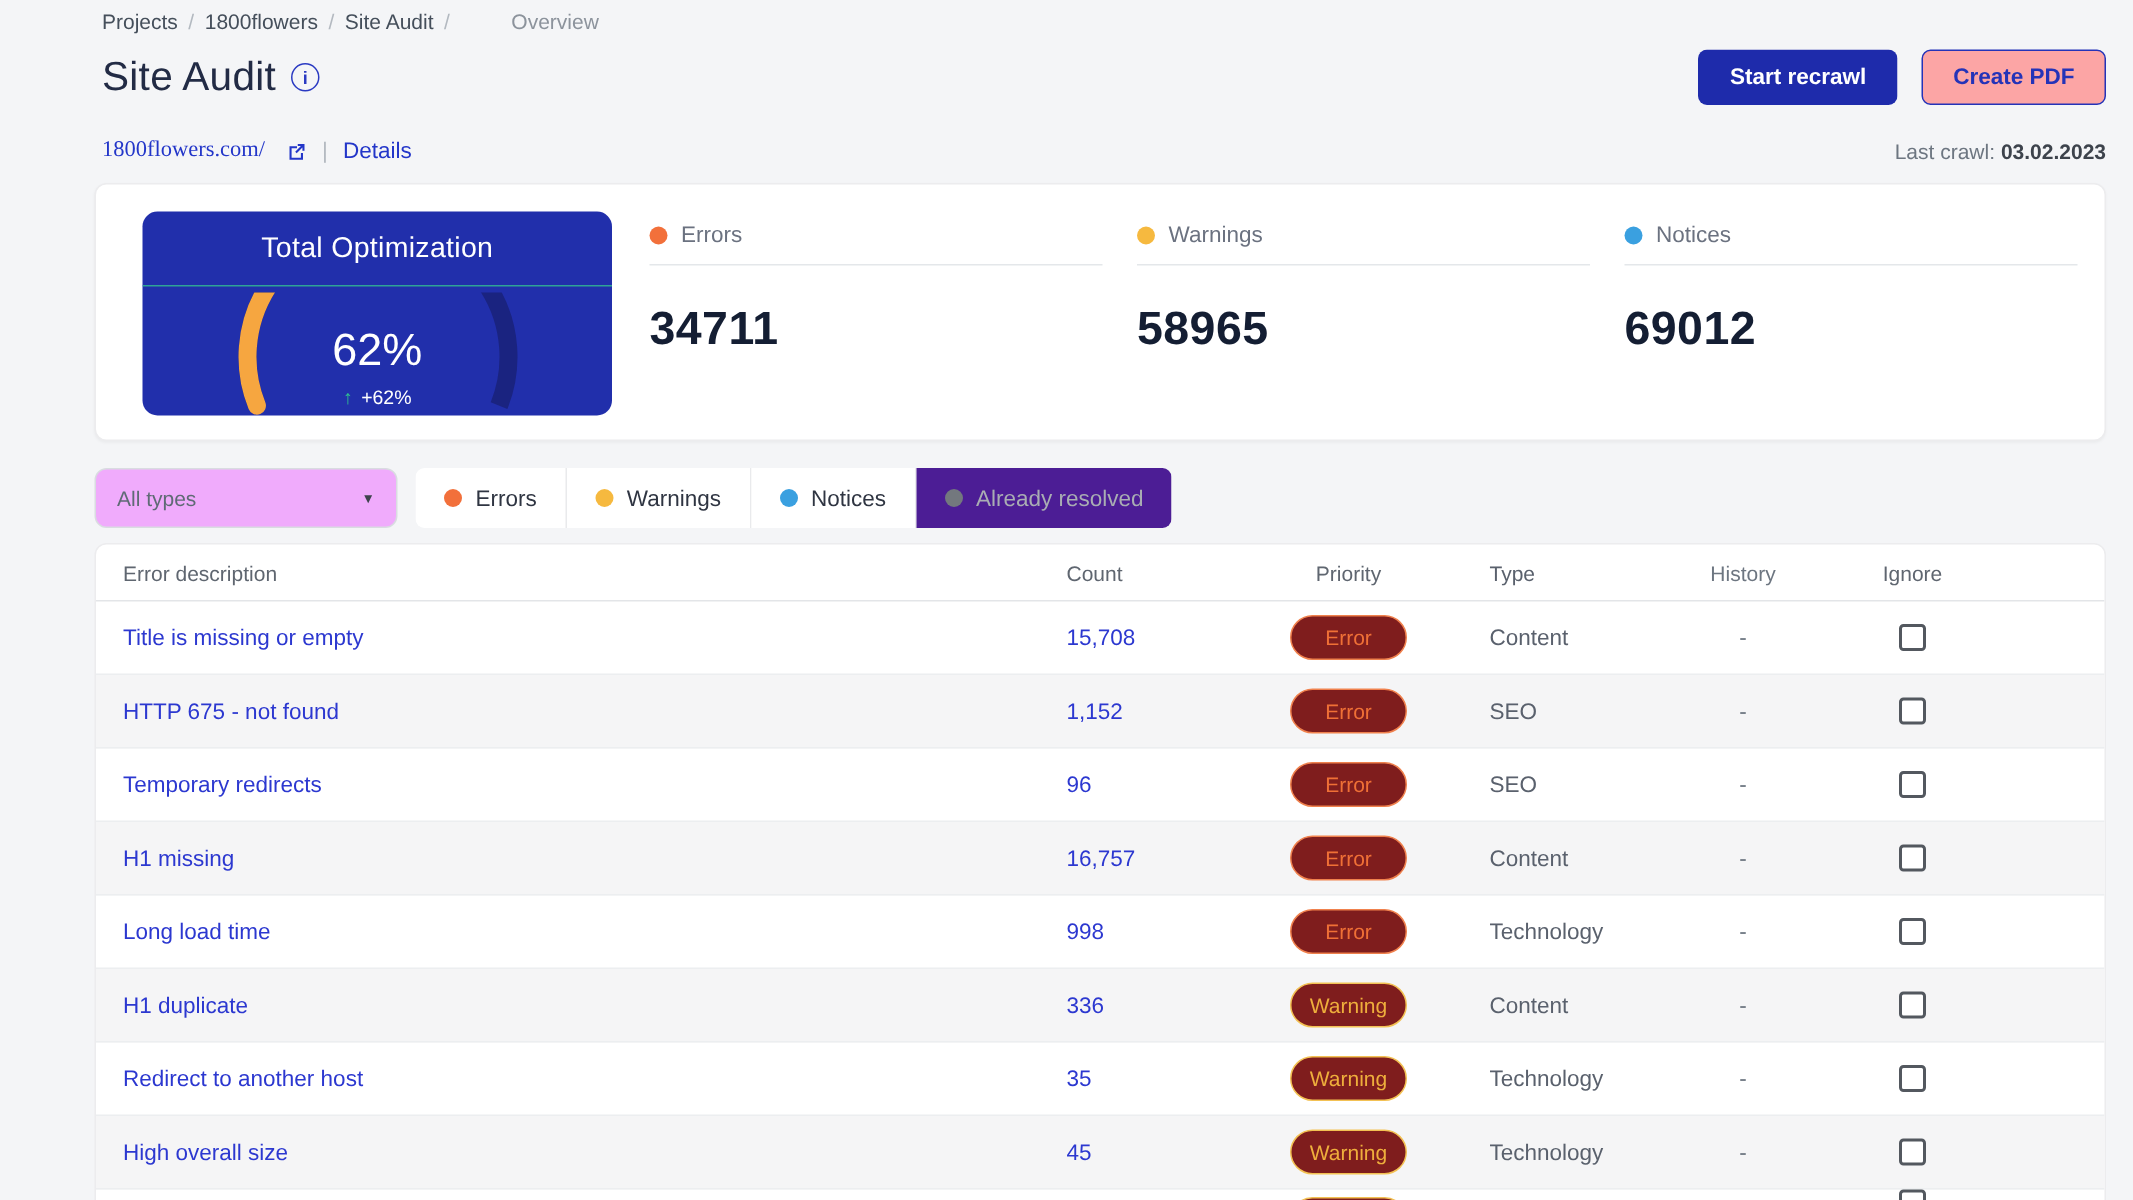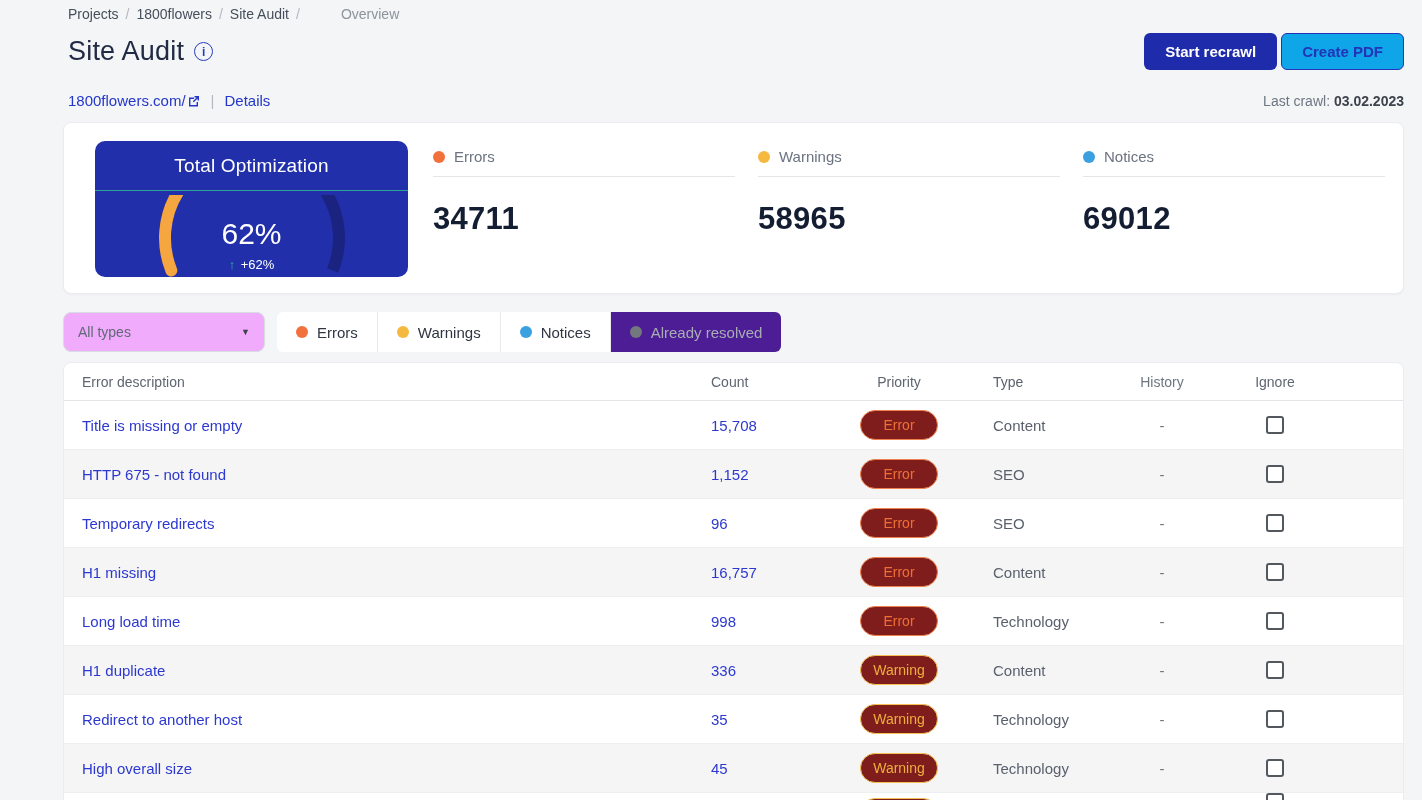--- a/index.html
+++ b/index.html
@@ -15,28 +15,28 @@
   .breadcrumb { padding:6px 0 0 5px; font-size:14px; color:#454f5b; display:flex; gap:7px; }
   .breadcrumb .sep { color:#b3b9c0; }
   .breadcrumb .crumb { color:#454f5b; cursor:pointer; }
   .breadcrumb .current { color:#8c939c;margin-left:34px; }
 
   .title-row { display:flex; align-items:center; margin-top:11px; padding-left:5px; }
   .page-title { font-size:27px; font-weight:400; color:#222b45; letter-spacing:.2px; }
   .info-icon { width:19px; height:19px; border:1.6px solid #2a3ac2; border-radius:50%;
     color:#2a3ac2; font-size:12px; font-weight:700; display:inline-flex; align-items:center;
     justify-content:center; margin-left:10px; cursor:pointer; }
-  .title-buttons { margin-left:auto; display:flex; gap:4px; }
+  .title-buttons { margin-left:auto; display:flex; gap:16px; }
   .btn { height:37px; border-radius:6px; font-size:15px; font-weight:700; padding:0 20px;
     display:inline-flex; align-items:center; justify-content:center; cursor:pointer; border:1px solid transparent; }
   .btn-primary { background:#1e2bab; color:#ffffff; }
-  .btn-outline { background:#0ea5e9; color:#2433b8; border-color:#2433b8; }
+  .btn-outline { background:#fca5a5; color:#2433b8; border-color:#2433b8; }
 
   .sub-row { display:flex; align-items:center; margin-top:22px; padding-left:5px; font-size:15px; }
-  .domain-link { color:#2336c9; display:inline-flex; align-items:center; gap:1px; cursor:pointer; }
+  .domain-link { color:#2336c9; display:inline-flex; align-items:center; gap:14px; cursor:pointer;font-family:Liberation Serif, serif; }
   .ext-icon svg { display:block; }
   .sub-sep { color:#b3b9c0; margin:0 10px; }
   .details-link { color:#2336c9; cursor:pointer; }
   .last-crawl { margin-left:auto; font-size:14px; color:#6d7681; }
   .last-crawl b { color:#3d434c; }
 
   
   .summary-card { margin-top:13px; background:#ffffff; border:1px solid #ececee; border-radius:8px;
     height:172px; display:flex; box-shadow:0 1px 2px rgba(0,0,0,.04); }
   .gauge-box { width:313px; height:136px; margin:18px 0 0 31px; background:#212fab; border-radius:10px;

